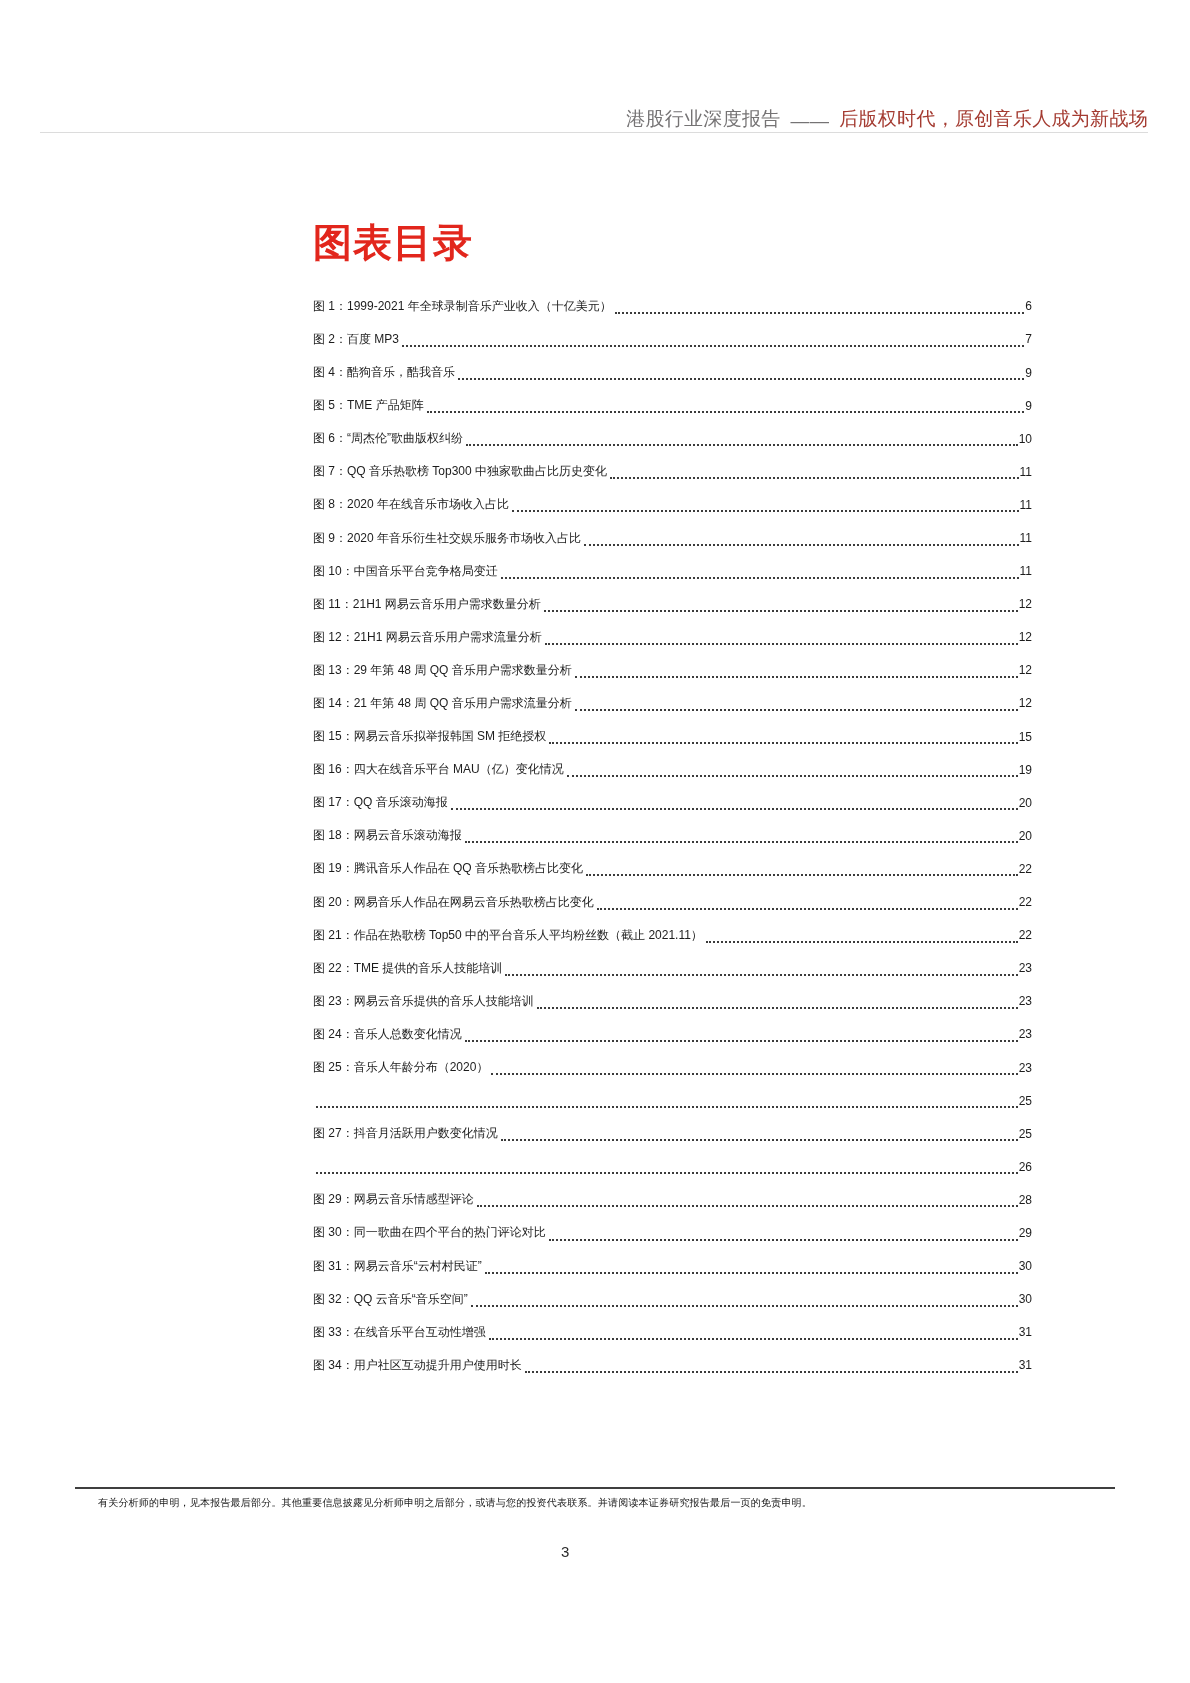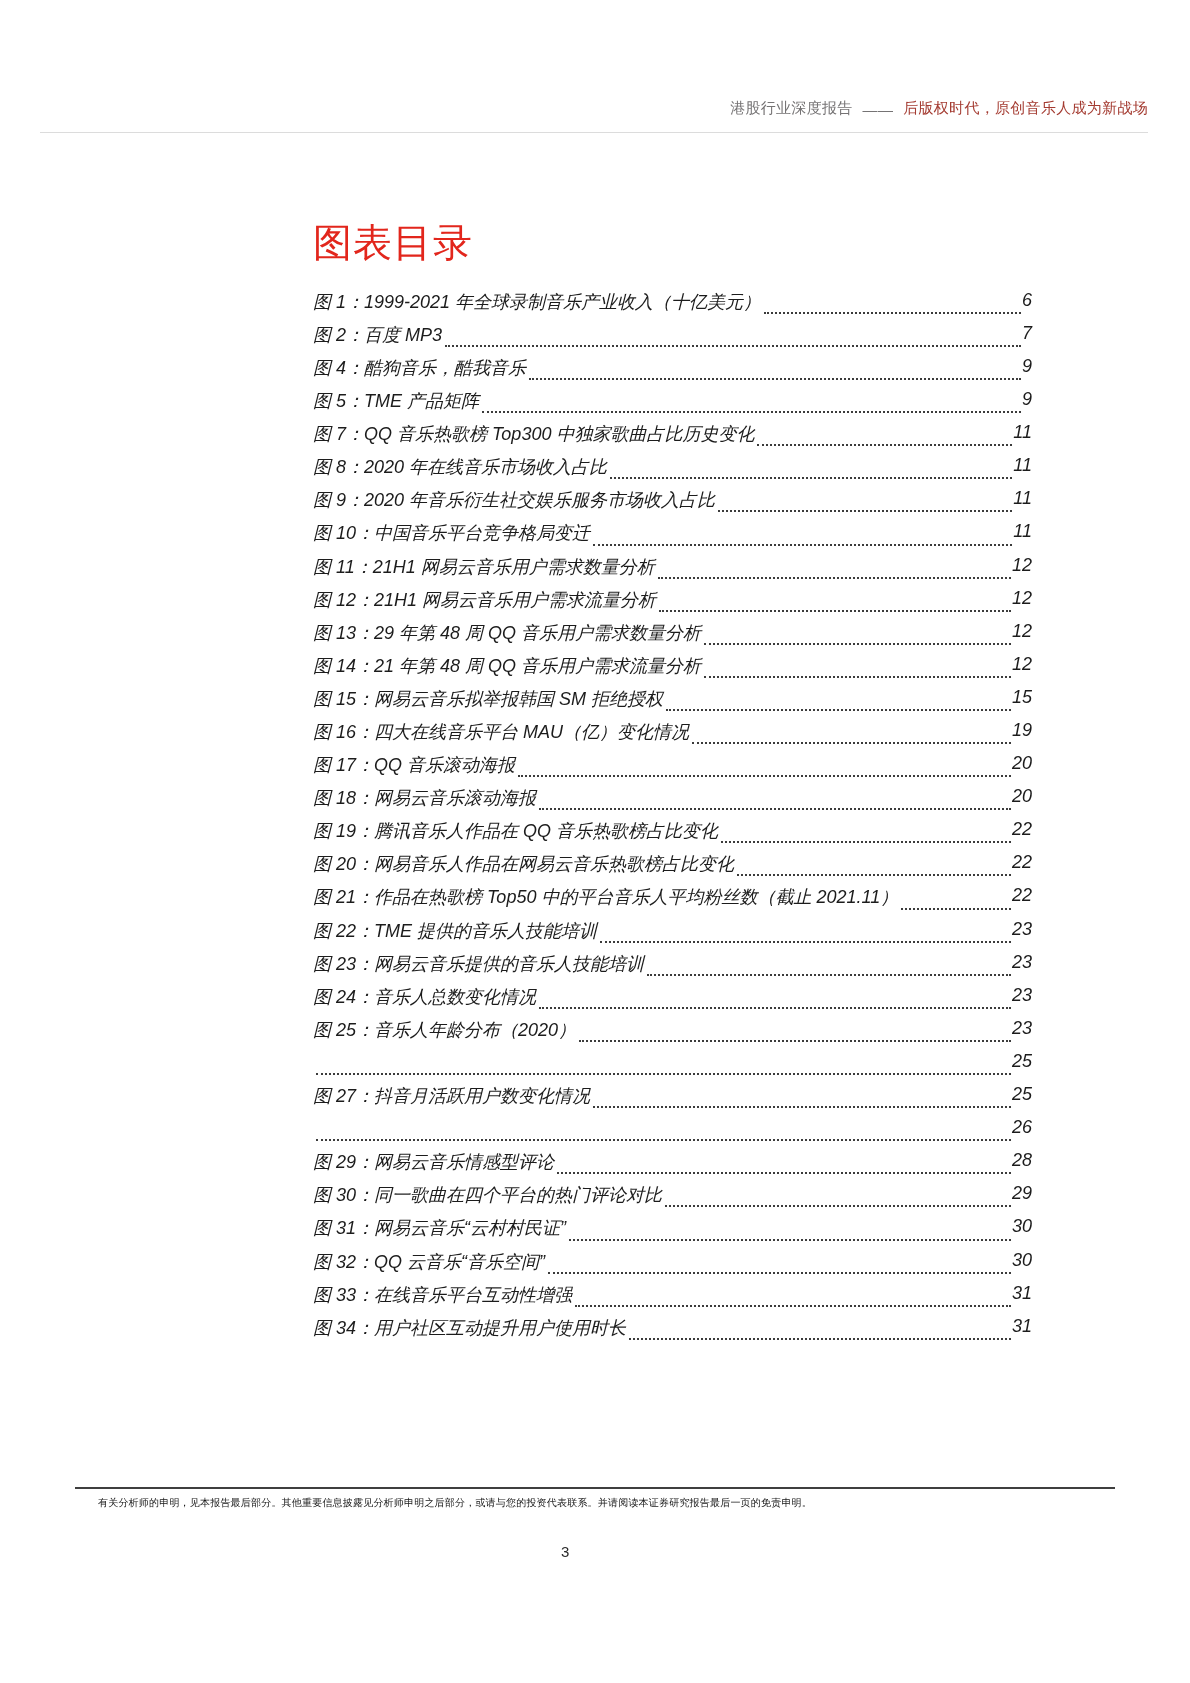--- a/index.html
+++ b/index.html
@@ -9,39 +9,39 @@
     width: 1190px; height: 1683px; position: relative;
     background: #ffffff; overflow: hidden;
     font-family: "Liberation Sans", "DejaVu Sans", sans-serif;
     color: var(--ink);
   }
   
   .page-header {
     position: absolute; top: 0; left: 40px; right: 42px; height: 133px;
     border-bottom: 1px solid #dcdcdc;
     display: flex; align-items: flex-end; justify-content: flex-end;
-    padding-bottom: 14px;
-    font-size: 15px; letter-spacing: 0.3px; white-space: nowrap;
+    padding-bottom: 0;
+    font-size: 19px; letter-spacing: 0.3px; white-space: nowrap;
   }
   .hdr-type { color: var(--header-gray); }
   .hdr-dash { color: var(--header-gray); margin: 0 10px; }
   .hdr-title { color: var(--header-red); }
   
   .content { position: absolute; left: 313px; top: 0; width: 719px; }
   .toc-title {
     margin: 0; padding: 0;
     margin-top: 220px;
-    font-size: 39px; font-weight: 400; color: var(--accent);
+    font-size: 39px; font-weight: 700; color: var(--accent);
     letter-spacing: 1px; line-height: 1.2;
   }
   .toc-list { margin-top: 23px; }
   .toc-row {
-    display: flex; 
-    height: 33.1px; font-size: 18px; color: var(--ink);
-    white-space: nowrap; cursor: pointer; font-style: italic;
+    display: flex; align-items: center;
+    height: 33.1px; font-size: 12px; color: var(--ink);
+    white-space: nowrap; cursor: pointer;
   }
   .toc-label { flex: 0 0 auto; }
   .toc-leader { flex: 1 1 auto; position: relative; align-self: stretch; min-width: 12px; }
   .toc-leader::after {
     content: ""; position: absolute; left: 3px; right: 1px; bottom: 9px;
     border-bottom: 2px dotted #3b3b3b;
   }
   .toc-page { flex: 0 0 auto; text-align: right; }
   
   .page-footer { position: absolute; left: 0; top: 0; width: 100%; }
@@ -84,20 +84,25 @@
     <span class="toc-label">图 4：酷狗音乐，酷我音乐</span>
     <span class="toc-leader"></span>
     <span class="toc-page">9</span>
   </div>
       <div class="toc-row">
     <span class="toc-label">图 5：TME 产品矩阵</span>
     <span class="toc-leader"></span>
     <span class="toc-page">9</span>
   </div>
       <div class="toc-row">
+    <span class="toc-label">图 6：“周杰伦”歌曲版权纠纷</span>
+    <span class="toc-leader"></span>
+    <span class="toc-page">10</span>
+  </div>
+      <div class="toc-row">
     <span class="toc-label">图 7：QQ 音乐热歌榜 Top300 中独家歌曲占比历史变化</span>
     <span class="toc-leader"></span>
     <span class="toc-page">11</span>
   </div>
       <div class="toc-row">
     <span class="toc-label">图 8：2020 年在线音乐市场收入占比</span>
     <span class="toc-leader"></span>
     <span class="toc-page">11</span>
   </div>
       <div class="toc-row">

